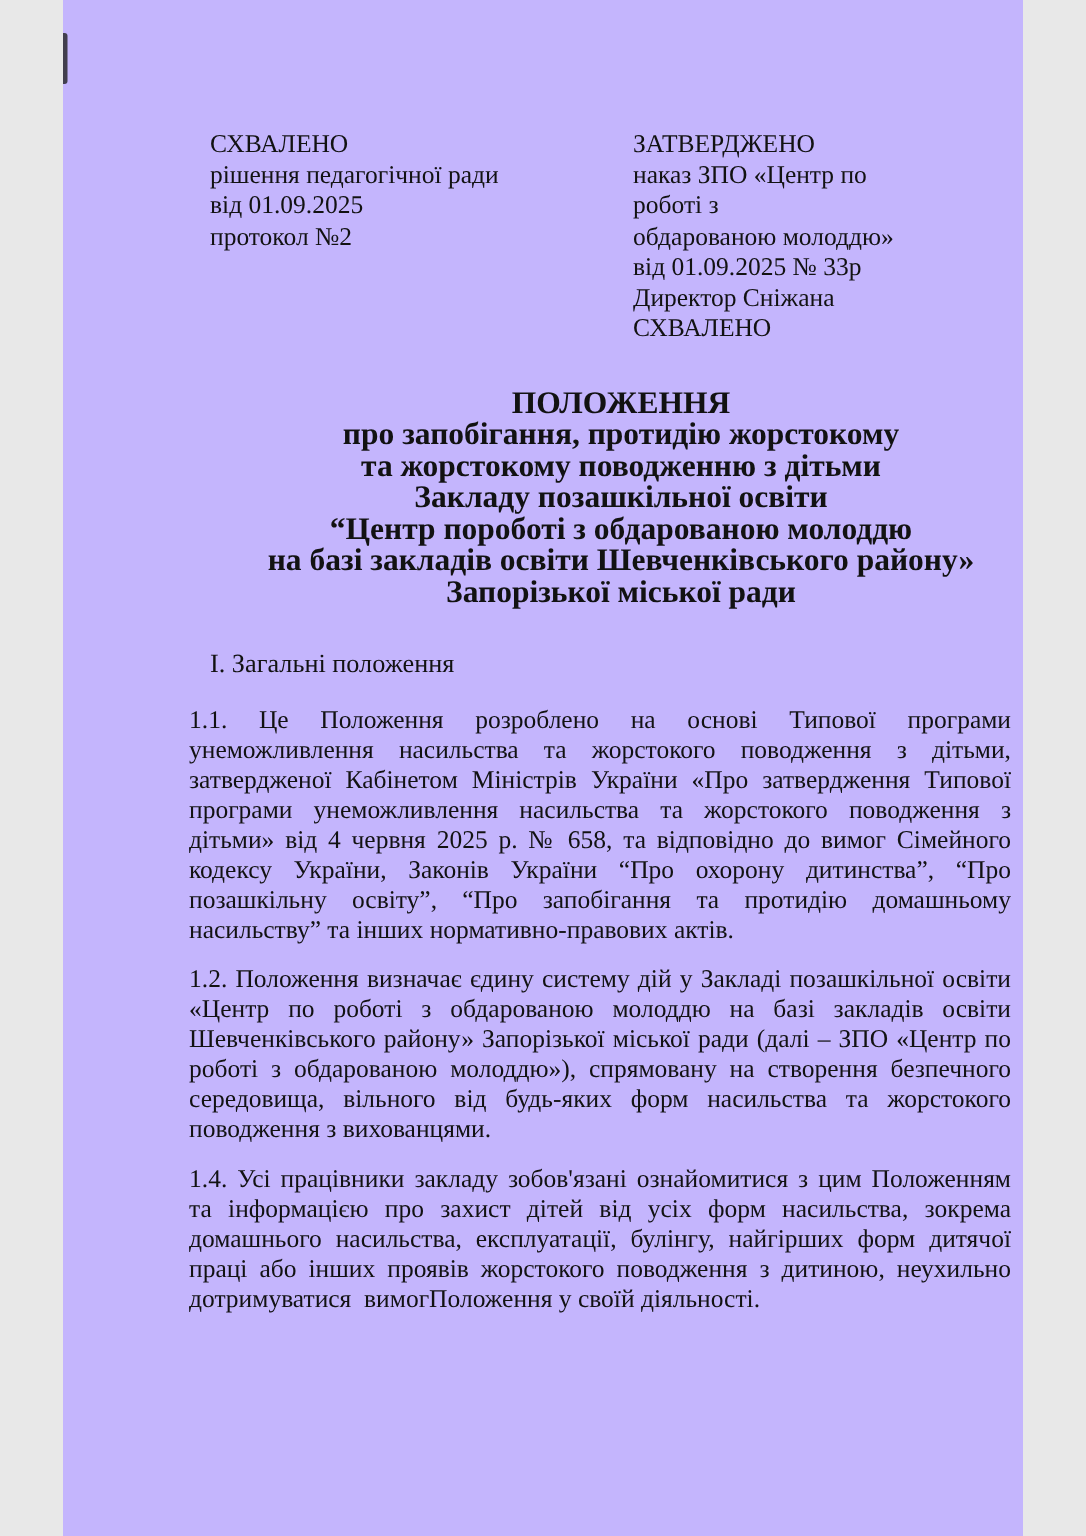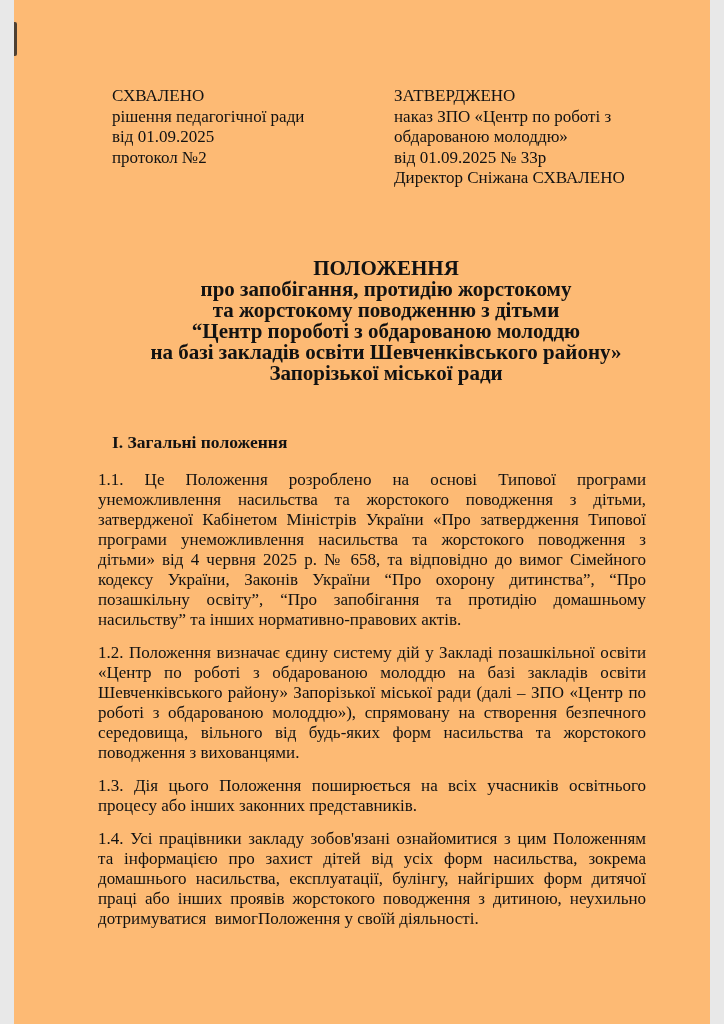--- a/index.html
+++ b/index.html
@@ -2,24 +2,24 @@
 <html lang="uk"><head>
 <meta charset="utf-8">
 <style>
   html, body {
     margin: 0;
     padding: 0;
     background: #e8e8e8;
   }
   .page {
     position: relative;
-    width: 696px;
+    width: 640px;
     height: 1024px;
     margin: 0 auto;
-    background: #fdba74;
+    background: #c4b5fd;
     font-family: "Liberation Serif", "DejaVu Serif", serif;
     color: #121212;
     overflow: hidden;
     -webkit-font-smoothing: antialiased;
   }
   
   .scan-artifact {
     position: absolute;
     left: 0;
     top: 22px;
@@ -57,21 +57,21 @@
     font-size: 21px;
     line-height: 21px;
   }
   .section-heading {
     position: absolute;
     top: 432px;
     left: 98px;
     width: 548px;
     margin: 0;
     font-size: 17.5px;
-    font-weight: bold;
+    font-weight: normal;
     line-height: 21px;
   }
   .paragraphs {
     position: absolute;
     top: 470px;
     left: 84px;
     width: 548px;
     font-size: 17px;
     line-height: 20px;
   }
@@ -101,27 +101,27 @@
         <div>обдарованою молоддю»</div>
         <div>від 01.09.2025 № 33р</div>
         <div>Директор Сніжана СХВАЛЕНО</div>
       </div>
   </header>
 
   <div class="title-block">
       <div>ПОЛОЖЕННЯ</div>
       <div>про запобігання, протидію жорстокому</div>
       <div>та жорстокому поводженню з дітьми</div>
+      <div>Закладу позашкільної освіти</div>
       <div>“Центр пороботі з обдарованою молоддю</div>
       <div>на базі закладів освіти Шевченківського району»</div>
       <div>Запорізької міської ради</div>
     </div>
 
   <h2 class="section-heading">І. Загальні положення</h2>
 
   <div class="paragraphs">
       <div class="para">1.1. Це Положення розроблено на основі Типової програми унеможливлення насильства та жорстокого поводження з дітьми, затвердженої Кабінетом Міністрів України «Про затвердження Типової програми унеможливлення насильства та жорстокого поводження з дітьми» від 4 червня 2025 р. № 658, та відповідно до вимог Сімейного кодексу України, Законів України “Про охорону дитинства”, “Про позашкільну освіту”, “Про запобігання та протидію домашньому насильству” та інших нормативно-правових актів.</div>
       <div class="para">1.2. Положення визначає єдину систему дій у Закладі позашкільної освіти «Центр по роботі з обдарованою молоддю на базі закладів освіти Шевченківського району» Запорізької міської ради (далі – ЗПО «Центр по роботі з обдарованою молоддю»), спрямовану на створення безпечного середовища, вільного від будь-яких форм насильства та жорстокого поводження з вихованцями.</div>
-      <div class="para">1.3. Дія цього Положення поширюється на всіх учасників освітнього процесу або інших законних представників.</div>
       <div class="para">1.4. Усі працівники закладу зобов'язані ознайомитися з цим Положенням та інформацією про захист дітей від усіх форм насильства, зокрема домашнього насильства, експлуатації, булінгу, найгірших форм дитячої праці або інших проявів жорстокого поводження з дитиною, неухильно дотримуватися  вимогПоложення у своїй діяльності.</div>
     </div>
 
 </div>
 
 </body></html>

